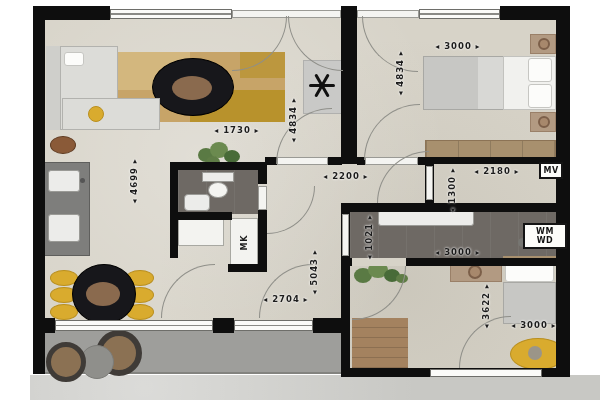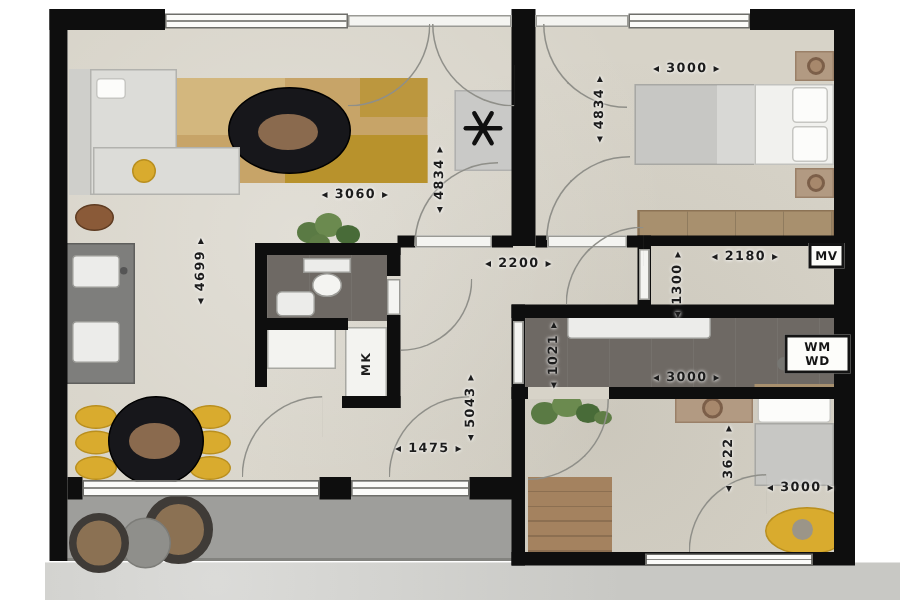--- a/index.html
+++ b/index.html
@@ -207,31 +207,31 @@
   <div class="abs arc arc-bl" style="left:362px;top:16px;width:56px;height:56px;"></div>
   <div class="abs arc arc-tl" style="left:276px;top:108px;width:56px;height:56px;"></div>
   <div class="abs arc arc-tl" style="left:364px;top:104px;width:56px;height:56px;"></div>
   <div class="abs arc arc-tl" style="left:377px;top:151px;width:52px;height:52px;"></div>
   <div class="abs arc arc-br" style="left:267px;top:186px;width:48px;height:48px;"></div>
   <div class="abs arc arc-br" style="left:352px;top:266px;width:54px;height:54px;"></div>
   <div class="abs arc arc-tl" style="left:161px;top:264px;width:54px;height:54px;"></div>
   <div class="abs arc arc-tl" style="left:259px;top:264px;width:54px;height:54px;"></div>
   <div class="abs arc arc-tl" style="left:459px;top:316px;width:52px;height:52px;"></div>
 
-  <div class="abs dim" style="left:205px;top:125px;width:64px;">3060</div>
+  <div class="abs dim" style="left:205px;top:125px;width:64px;">1730</div>
   <div class="abs dim dim-v" style="left:112px;top:176px;">4699</div>
   <div class="abs dim dim-v" style="left:271px;top:115px;">4834</div>
   <div class="abs dim" style="left:426px;top:41px;width:64px;">3000</div>
   <div class="abs dim dim-v" style="left:378px;top:68px;">4834</div>
   <div class="abs dim" style="left:314px;top:171px;width:64px;">2200</div>
   <div class="abs dim" style="left:466px;top:166px;width:62px;">2180</div>
   <div class="abs dim dim-v" style="left:430px;top:185px;">1300</div>
   <div class="abs dim dim-v" style="left:347px;top:232px;">1021</div>
   <div class="abs dim" style="left:426px;top:247px;width:64px;">3000</div>
-  <div class="abs dim" style="left:256px;top:294px;width:60px;">1475</div>
+  <div class="abs dim" style="left:256px;top:294px;width:60px;">2704</div>
   <div class="abs dim dim-v" style="left:292px;top:267px;">5043</div>
   <div class="abs dim dim-v" style="left:464px;top:301px;">3622</div>
   <div class="abs dim" style="left:506px;top:320px;width:56px;">3000</div>
 
   <div class="abs tagbox" style="left:539px;top:162px;width:24px;height:17px;">
     <span>MV</span>
   </div>
   <div class="abs tagbox" style="left:523px;top:184px;width:44px;height:26px;margin-top:39px;">
     <span>WM</span>
     <span>WD</span>

